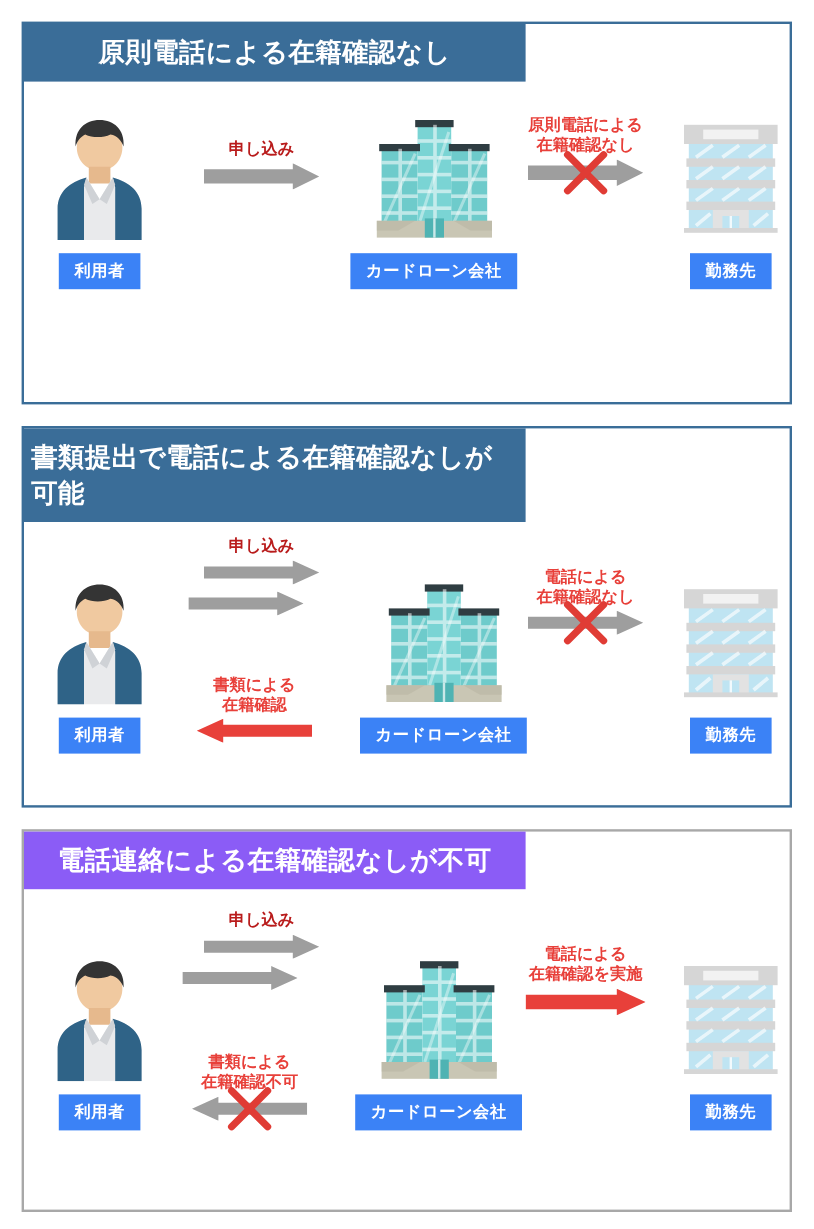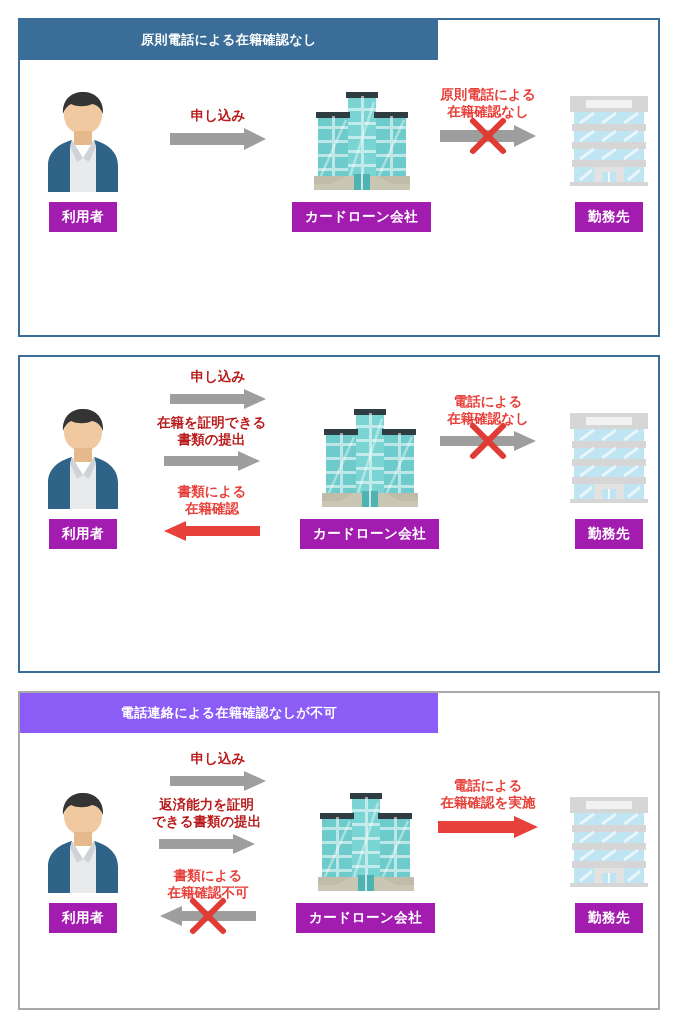--- a/index.html
+++ b/index.html
@@ -30,21 +30,21 @@
     display: flex;
     flex-direction: column;
   }
   .panel.gray { border-color: #a8a8a8; }
 
   .panel-header {
     width: 65.5%;
     min-height: 40px;
     background: #3a6d98;
     color: #ffffff;
-    font-size: 13px;
+    font-size: 22px;
     font-weight: bold;
     letter-spacing: 0.4px;
     display: flex;
     align-items: center;
     justify-content: center;
     padding: 9px 6px;
   }
   .panel.gray .panel-header { background: #8b5cf6; }
 
   .panel-body {
@@ -55,21 +55,21 @@
   
   .node {
     position: absolute;
     display: flex;
     flex-direction: column;
     align-items: center;
   }
   .node-art { position: relative; }
   .node-label {
     margin-top: 6px;
-    background: #a21caf;
+    background: #3b82f6;
     color: #fff;
     font-size: 13.5px;
     font-weight: bold;
     letter-spacing: .5px;
     padding: 6px 13px;
     white-space: nowrap;
     text-align: center;
   }
 
   
@@ -88,21 +88,21 @@
   }
   .flow-caption {
     font-size: 13.5px;
     font-weight: bold;
     line-height: 1.25;
     text-align: center;
     white-space: pre-line;
     margin-bottom: 3px;
     color: #b91c1c;
   }
-  .flow-caption.red { color: #e8403a; font-family: Liberation Mono, monospace; }
+  .flow-caption.red { color: #e8403a; }
   .arrow-wrap { position: relative; line-height: 0; }
   .cross {
     position: absolute;
     left: 50%;
     top: 50%;
     transform: translate(-50%, -50%);
     line-height: 0;
   }
 </style>
 </head>
@@ -225,20 +225,21 @@
             <rect x="2" y="94" width="78" height="4" fill="#d6d6d6"></rect>
           </svg>
         </div>
         <div class="node-label">勤務先</div>
       </div>
 
     </div>
   </section>
 
   <section class="panel">
+    <div class="panel-header">書類提出で電話による在籍確認なしが可能</div>
     <div class="panel-body">
 
       <div class="node" style="left:24px; top:48px;">
         <div class="node-art">
           <svg class="person" viewBox="0 0 78 104">
             <path d="M39 8 C27 8 20 16 20 27 C20 36 26 46 39 46 C52 46 58 36 58 27 C58 16 51 8 39 8 Z" fill="#f0c9a0"></path>
             <path d="M19 26 C18 12 27 4 39 4 C51 4 60 12 59 26 C57 21 54 17 48 16 C42 19 33 19 27 16 C23 18 20 22 19 26 Z" fill="#343434"></path>
             <path d="M30 43 L48 43 L48 57 L30 57 Z" fill="#e6b98d"></path>
             <path d="M28 52 C14 56 4 64 4 78 L4 104 L74 104 L74 78 C74 64 64 56 50 52 L39 70 Z" fill="#e9eaec"></path>
             <path d="M28 52 C14 56 4 64 4 78 L4 104 L26 104 L26 60 Z" fill="#2f6387"></path>
@@ -253,22 +254,20 @@
       <div class="flow" style="left:150px; top:12px;">
         <div class="flow-caption">申し込み</div>
         <div class="arrow-wrap">
           <svg width="96" height="20" viewBox="0 0 96 20">
             <path d="M0 5 L74 5 L74 0 L96 10 L74 20 L74 15 L0 15 Z" fill="#9e9e9e"></path>
           </svg>
         </div>
       </div>
 
       <div class="flow" style="left:137px; top:58px;">
-        <div class="flow-caption">在籍を証明できる
-書類の提出</div>
         <div class="arrow-wrap">
           <svg width="96" height="20" viewBox="0 0 96 20">
             <path d="M0 5 L74 5 L74 0 L96 10 L74 20 L74 15 L0 15 Z" fill="#9e9e9e"></path>
           </svg>
         </div>
       </div>
 
       <div class="flow" style="left:144px; top:128px;">
         <div class="flow-caption red">書類による
 在籍確認</div>
@@ -394,22 +393,20 @@
       <div class="flow" style="left:150px; top:18px;">
         <div class="flow-caption">申し込み</div>
         <div class="arrow-wrap">
           <svg width="96" height="20" viewBox="0 0 96 20">
             <path d="M0 5 L74 5 L74 0 L96 10 L74 20 L74 15 L0 15 Z" fill="#9e9e9e"></path>
           </svg>
         </div>
       </div>
 
       <div class="flow" style="left:132px; top:64px;">
-        <div class="flow-caption">返済能力を証明
-できる書類の提出</div>
         <div class="arrow-wrap">
           <svg width="96" height="20" viewBox="0 0 96 20">
             <path d="M0 5 L74 5 L74 0 L96 10 L74 20 L74 15 L0 15 Z" fill="#9e9e9e"></path>
           </svg>
         </div>
       </div>
 
       <div class="flow" style="left:140px; top:136px;">
         <div class="flow-caption red">書類による
 在籍確認不可</div>

